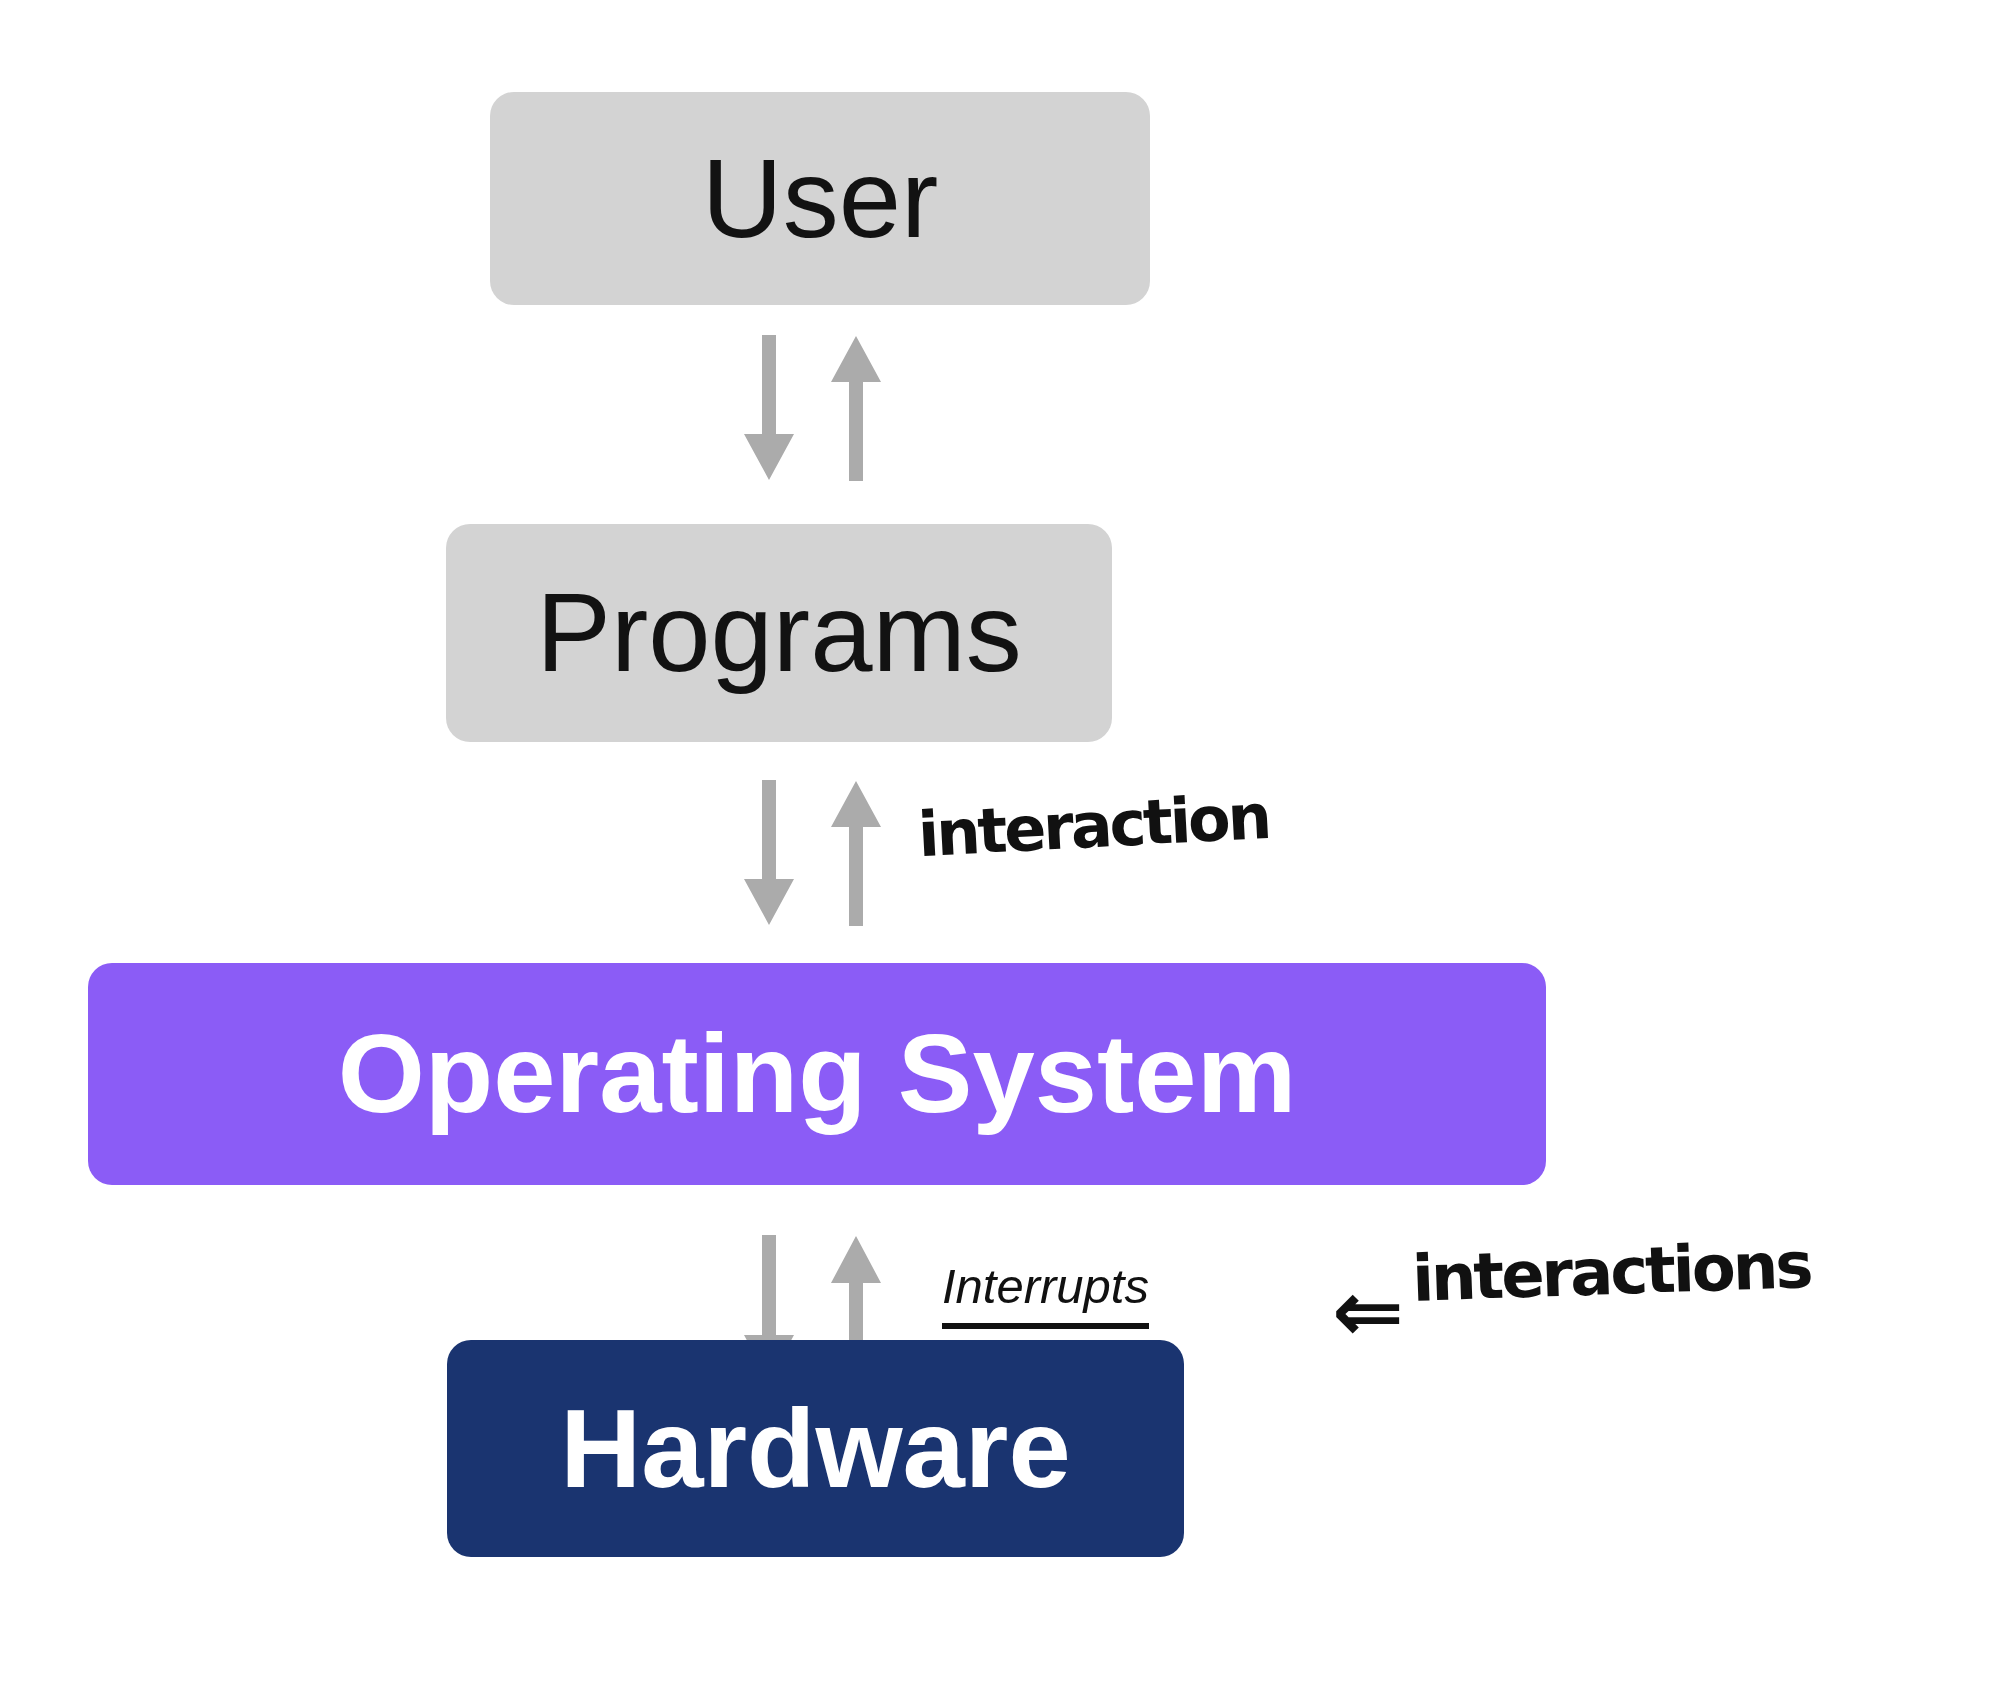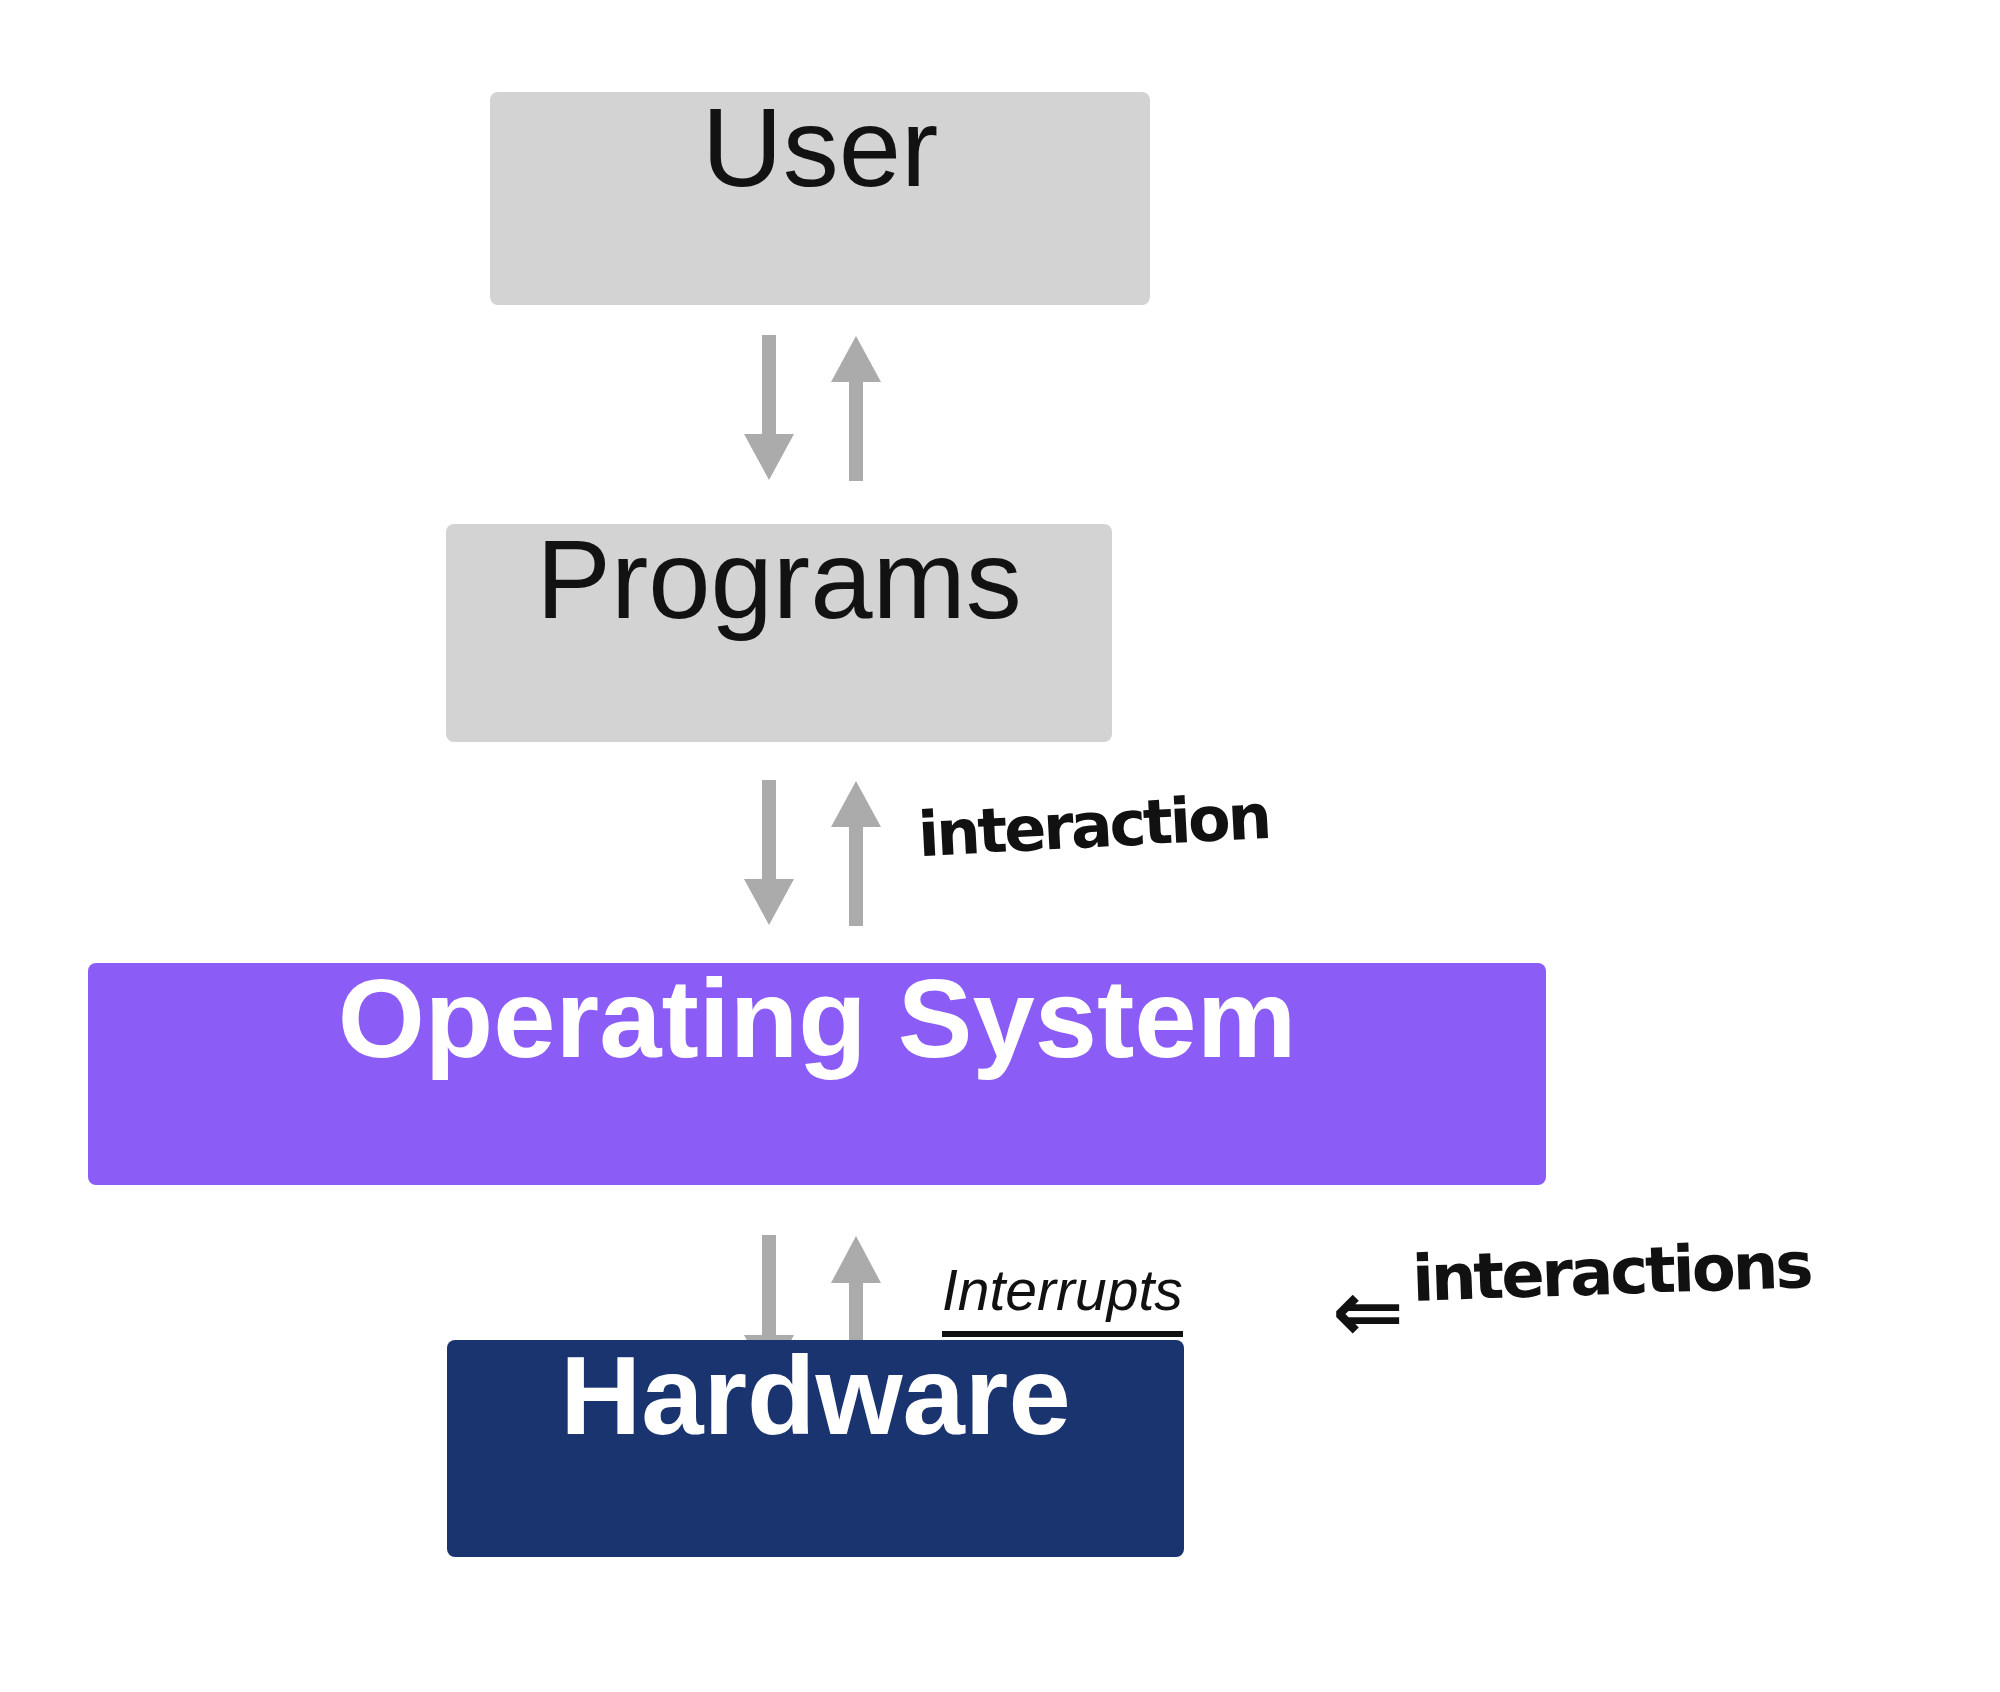--- a/index.html
+++ b/index.html
@@ -10,23 +10,23 @@
   #canvas {
     position: relative;
     width: 2000px;
     height: 1692px;
     background: #ffffff;
     overflow: hidden;
     font-family: "Liberation Sans", sans-serif;
   }
   .box {
     position: absolute;
-    border-radius: 8px;
+    border-radius: 24px;
     display: flex;
-    align-items: flex-start;
+    align-items: center;
     justify-content: center;
   }
   .box-label {
     font-size: 112px;
     line-height: 1;
     white-space: nowrap;
     letter-spacing: 0px;
   }
   .label-regular { font-weight: 400; }
   .label-bold    { font-weight: 700; }
@@ -49,21 +49,21 @@
     font-weight: 600;
     letter-spacing: -3px;
   }
   #interaction-note {
     left: 918px; top: 795px;
     font-size: 62px;
     transform: rotate(-3deg);
   }
   #interrupts-note {
     left: 942px; top: 1262px;
-    font-size: 57px;
+    font-size: 49px;
     font-style: italic;
     font-weight: 400;
     font-family: "Liberation Sans", sans-serif;
     padding-bottom: 12px;
     border-bottom: 6px solid #111111;
   }
   #implies-arrow {
     left: 1332px; top: 1268px;
     font-size: 86px;
     font-weight: 700;

